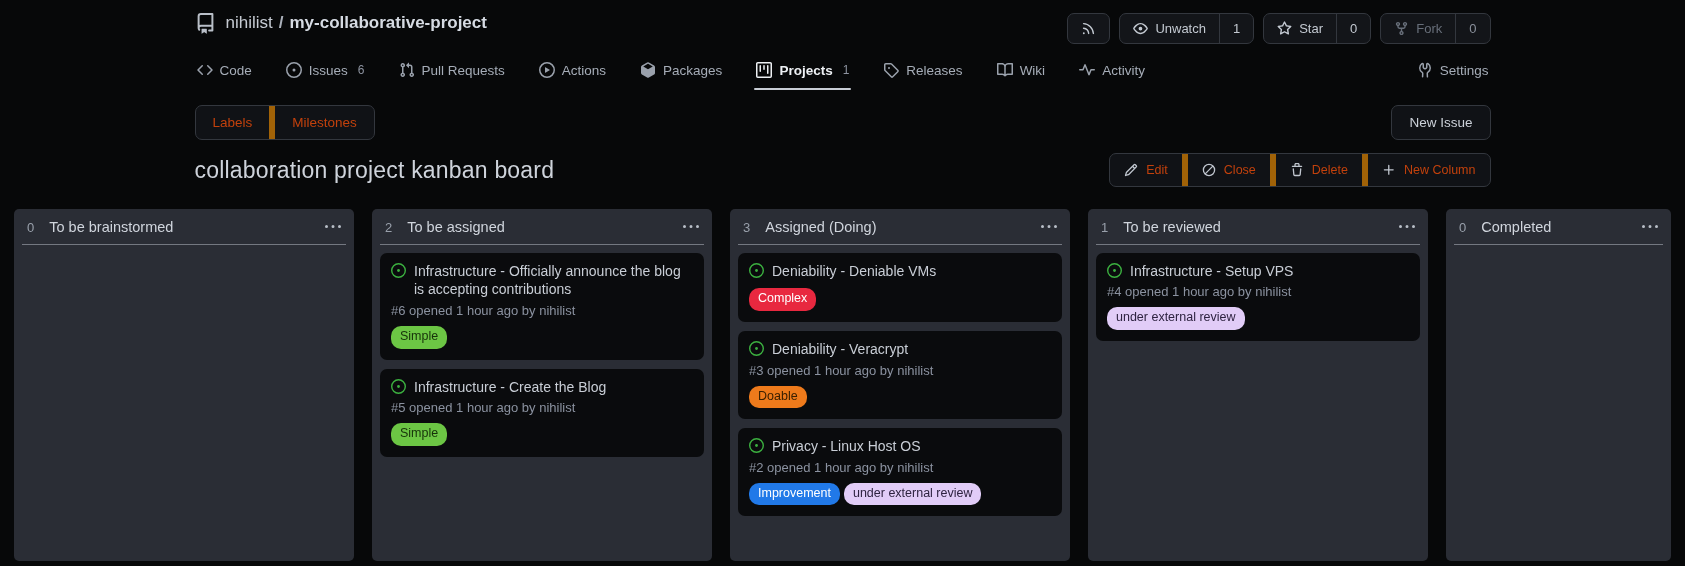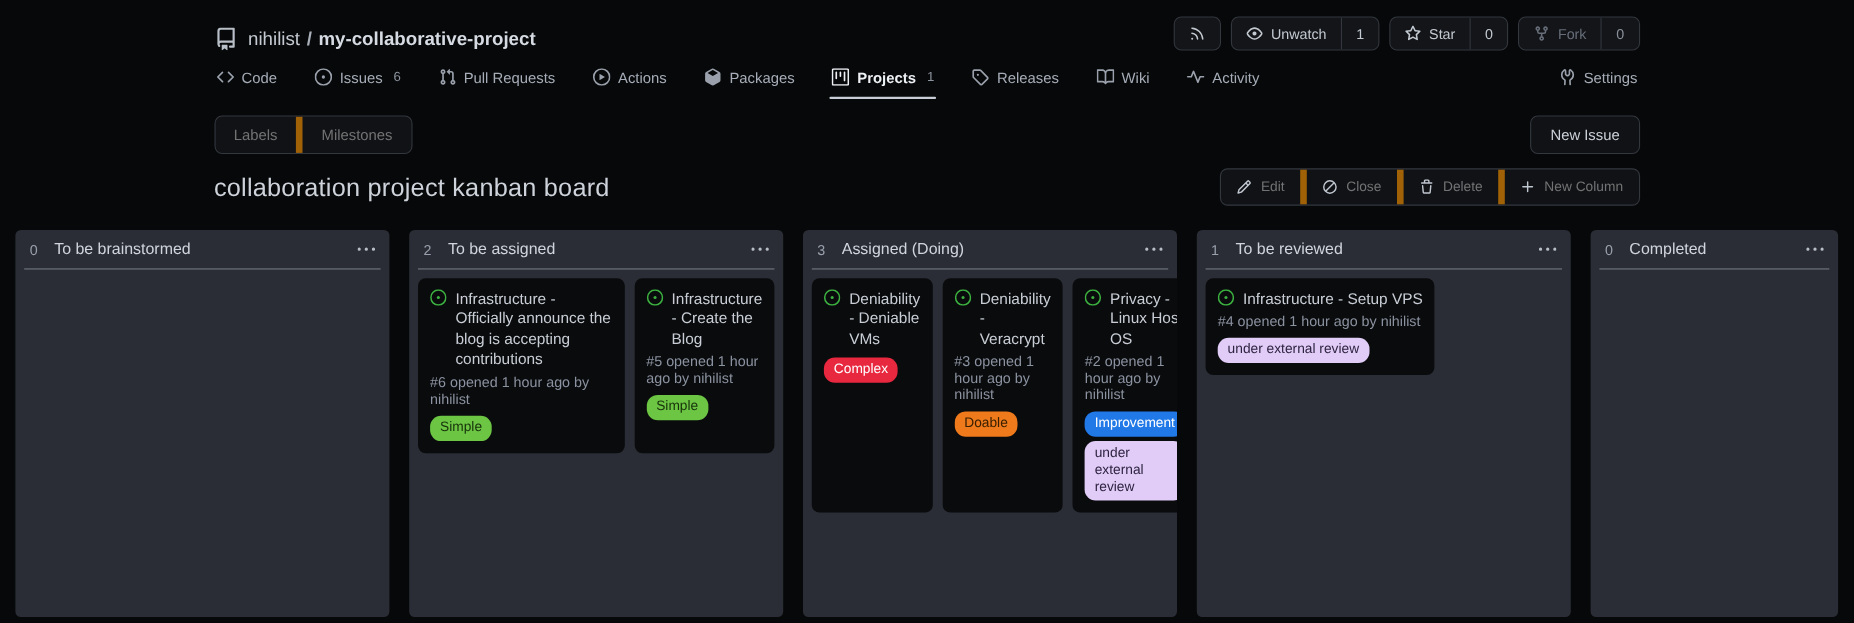--- a/index.html
+++ b/index.html
@@ -6,21 +6,21 @@
   html,body { background:#070809; }
   body {
     width:1685px; height:566px; overflow:hidden; position:relative;
     font-family:"Liberation Sans","DejaVu Sans",sans-serif;
     color:#c9ced6; -webkit-font-smoothing:antialiased;
   }
   .icon svg { display:block; width:16px; height:16px; }
 
   
   .container { width:1296px; margin:0 auto; }
-  .repo-header { display:flex; align-items:flex-end; padding-top:13px; height:46px; }
+  .repo-header { display:flex; align-items:flex-start; padding-top:13px; height:46px; }
   .repo-icon svg { width:21px; height:21px; color:#b9bfc8; }
   .repo-name { margin-left:10px; font-size:17px; color:#c5cad2; display:flex; gap:6px; align-items:baseline; }
   .repo-name .owner { font-weight:400; }
   .repo-name .sep { color:#aab0ba; font-weight:700; }
   .repo-name .name { font-weight:700; color:#d6dbe3; }
 
   .repo-actions { margin-left:auto; display:flex; gap:9px; }
   .btn-group { display:flex; align-items:stretch; height:31px; background:#131519; border:1px solid #33373e;
                border-radius:7px; overflow:hidden; font-size:13px; color:#c3c9d1; cursor:pointer; }
   .btn-seg { display:flex; align-items:center; gap:7px; padding:0 13px; }
@@ -37,21 +37,21 @@
   .tab.active { color:#edf0f4; font-weight:700; }
   .tab.active .icon { color:#edf0f4; }
   .tab.active::after { content:""; position:absolute; left:0; right:0; bottom:-1px; height:2px;
                        background:#c8cdd5; border-radius:1px; }
   .tab-count { font-size:12px; color:#8d93a0; margin-left:3px; font-weight:400; }
   .tab.right { margin-left:auto; }
 
   
   .toolbar-row { display:flex; align-items:center; margin-top:15px; }
   .seg-buttons { display:flex; align-items:stretch; background:#101216; border:1px solid #33373e;
-                 border-radius:7px; overflow:hidden; font-size:13.5px; color:#737373; cursor:pointer; }
+                 border-radius:7px; overflow:hidden; font-size:13.5px; color:#c2410c; cursor:pointer; }
   .seg { display:flex; align-items:center; gap:8px; padding:9px 17px; }
   .seg + .seg { border-left:6px solid #a16207; }
   .seg .icon { color:#c0c6cf; }
   .seg .icon svg { width:14px; height:14px; }
   .new-issue-btn { margin-left:auto; background:#101216; border:1px solid #33373e; border-radius:7px;
                    padding:9px 17px; font-size:13.5px; color:#ccd1d9; cursor:pointer;text-align:center; }
 
   
   .title-row { display:flex; align-items:center; margin-top:13px; }
   .board-title { font-size:23px; font-weight:400; color:#ced3db; letter-spacing:.2px; }
@@ -60,21 +60,21 @@
 
   
   .board { display:flex; gap:18px; padding:0 14px; margin-top:22px; height:352px; align-items:stretch; }
   .column { flex:0 0 340px; background:#2a2d35; border-radius:5px; display:flex; flex-direction:column; overflow:hidden; }
   .column:last-child { flex:1 1 auto; min-width:0; }
   .col-header { display:flex; align-items:center; gap:15px; padding:10px 13px 9px; }
   .col-count { color:#99a0ab; font-size:13px; }
   .col-title { color:#d0d5dd; font-size:14.5px; white-space:nowrap; overflow:hidden; }
   .col-kebab { margin-left:auto; color:#b8bec7; cursor:pointer; background:none; border:none; display:flex; }
   .col-divider { height:1px; background:rgba(190,196,205,.5); margin:0 8px; flex:none; }
-  .cards { padding:8px; display:flex; gap:9px; overflow:hidden; }
+  .cards { padding:8px; display:flex; flex-direction:column; gap:9px; overflow:hidden; }
 
   .card { background:#0a0b0d; border-radius:7px; padding:9px 11px 11px; cursor:pointer; }
   .card-title { display:flex; gap:8px; font-size:14px; color:#c9ced6; line-height:1.32; }
   .card-title .icon { flex:none; margin-top:1px; color:#3cb140; }
   .card-title .icon svg { width:15px; height:15px; }
   .card-meta { margin-top:4px; font-size:13px; color:#8b92a0; }
   .card-labels { margin-top:8px; display:flex; gap:4px; flex-wrap:wrap; }
   .pill { font-size:12.5px; padding:3px 9px 4px; border-radius:10px; font-weight:400; line-height:1.25; }
 </style>
 </head>

